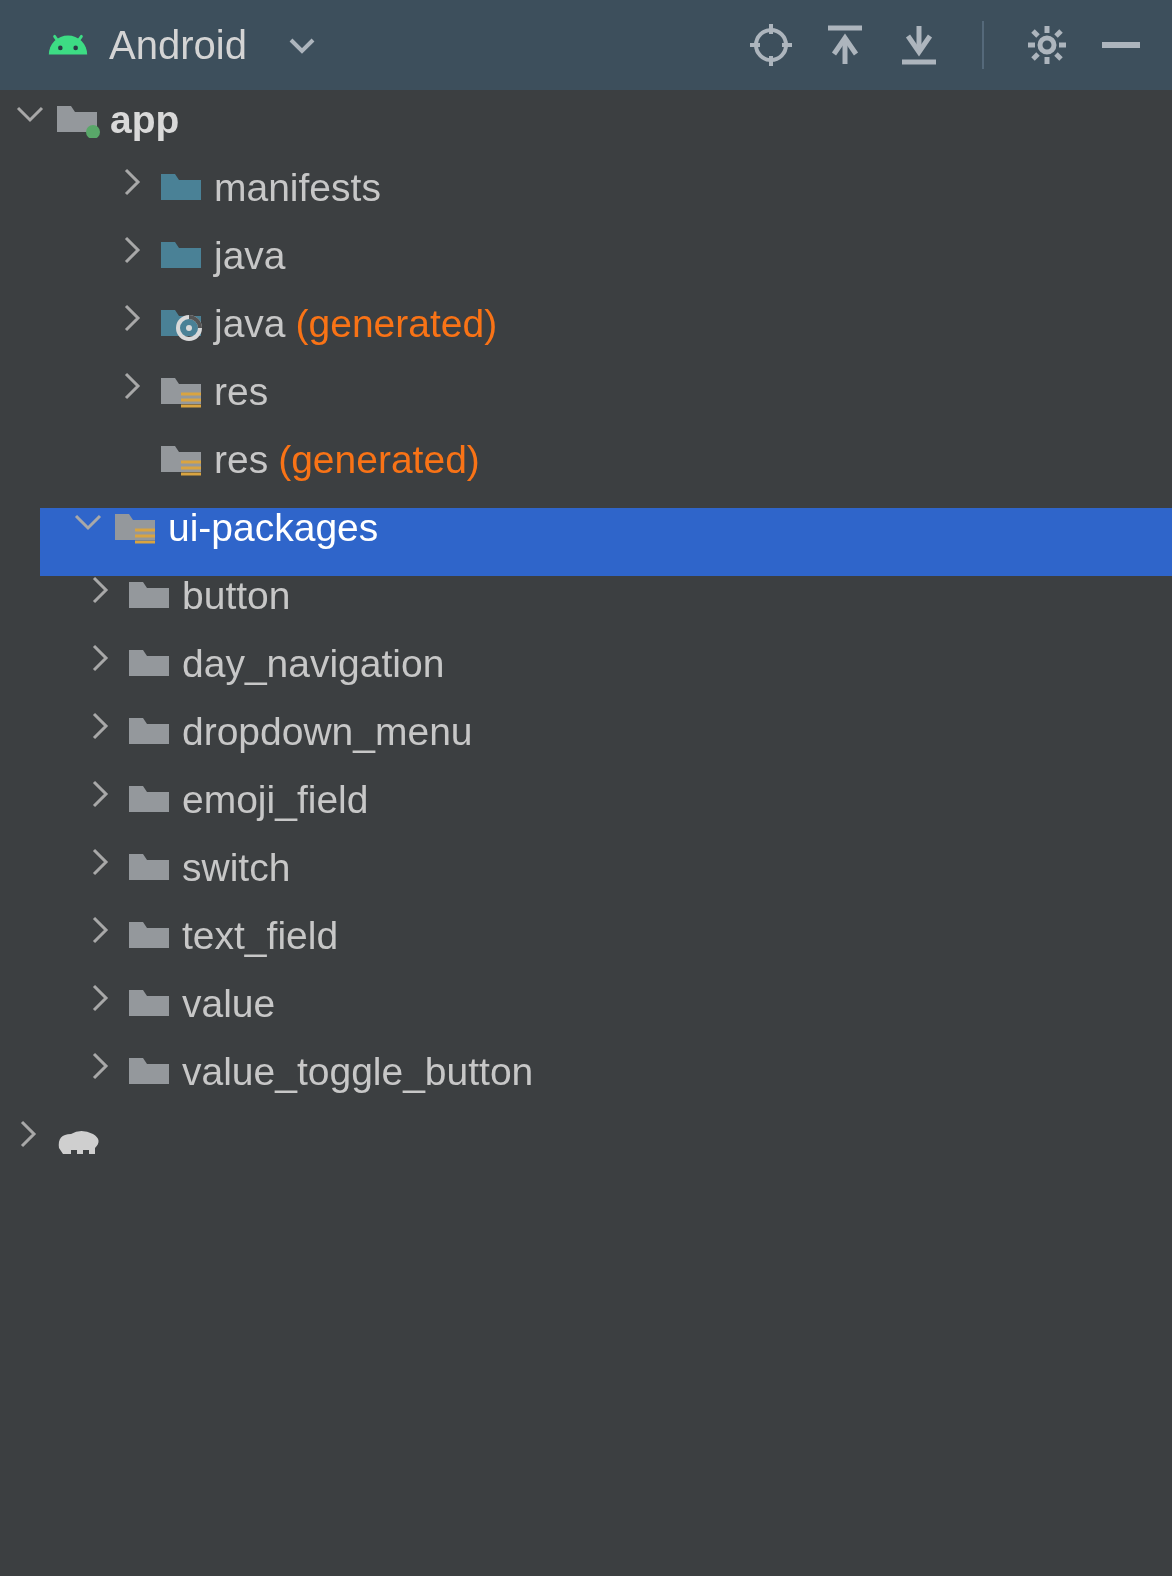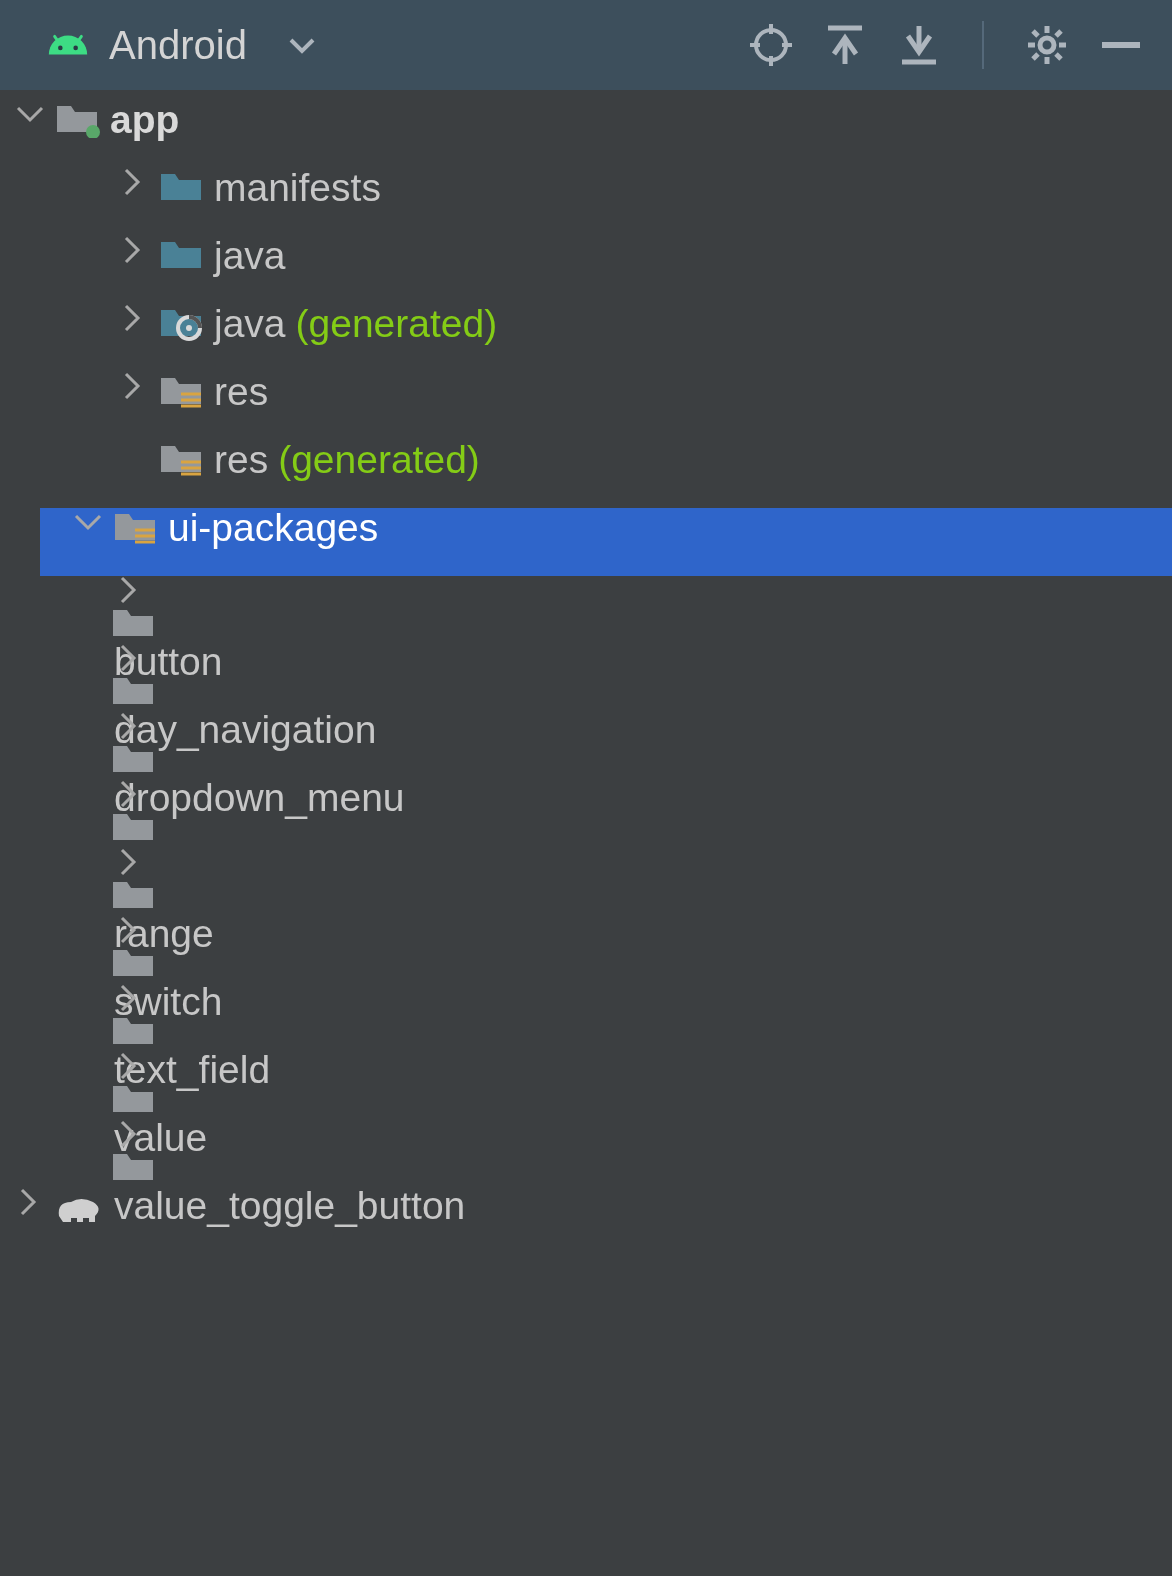--- a/index.html
+++ b/index.html
@@ -89,27 +89,27 @@
     align-items: center;
     justify-content: center;
     flex-shrink: 0;
   }
   .label {
     color: #c7c7c7;
     padding-left: 6px;
   }
   .label.bold { font-weight: 700; color:#d9d9d9; }
   .suffix {
-    color: #84cc16;
+    color: #f97316;
     padding-left: 10px;
   }
   
   .indent-0 { padding-left: 8px; }
   .indent-1 { padding-left: 72px; margin-left: 40px; }
-  .indent-2 { padding-left: 108px; flex-direction: column; }
+  .indent-2 { padding-left: 80px; }
 
   
   .chev { stroke: #a8a8a8; stroke-width: 3; fill: none; }
 
   .folder-blue { fill: #4a8196; }
   .folder-grey { fill: #94989c; }
   .folder-module { fill: #94989c; }
   .status-dot { fill: #59a869; }
   .res-bars { stroke: #d9a441; stroke-width: 3; }
   .gradle-grey { fill: #cfcfcf; }
@@ -392,33 +392,21 @@
     <span class="chevron-cell">
         <svg width="28" height="28" viewBox="0 0 28 28">
           <use href="#chev-right"></use>
         </svg>
       </span>
     <span class="icon-cell">
         <svg width="46" height="38" viewBox="0 0 46 38">
           <use href="#folder" class="folder-grey"></use>
         </svg>
       </span>
-  </div>
-  <div class="row indent-2">
-    <span class="chevron-cell">
-        <svg width="28" height="28" viewBox="0 0 28 28">
-          <use href="#chev-right"></use>
-        </svg>
-      </span>
-    <span class="icon-cell">
-        <svg width="46" height="38" viewBox="0 0 46 38">
-          <use href="#folder" class="folder-grey"></use>
-        </svg>
-      </span>
-    <span class="label">range</span>
+    <span class="label">emoji_field</span>
   </div>
   <div class="row indent-2">
     <span class="chevron-cell">
         <svg width="28" height="28" viewBox="0 0 28 28">
           <use href="#chev-right"></use>
         </svg>
       </span>
     <span class="icon-cell">
         <svg width="46" height="38" viewBox="0 0 46 38">
           <use href="#folder" class="folder-grey"></use>

